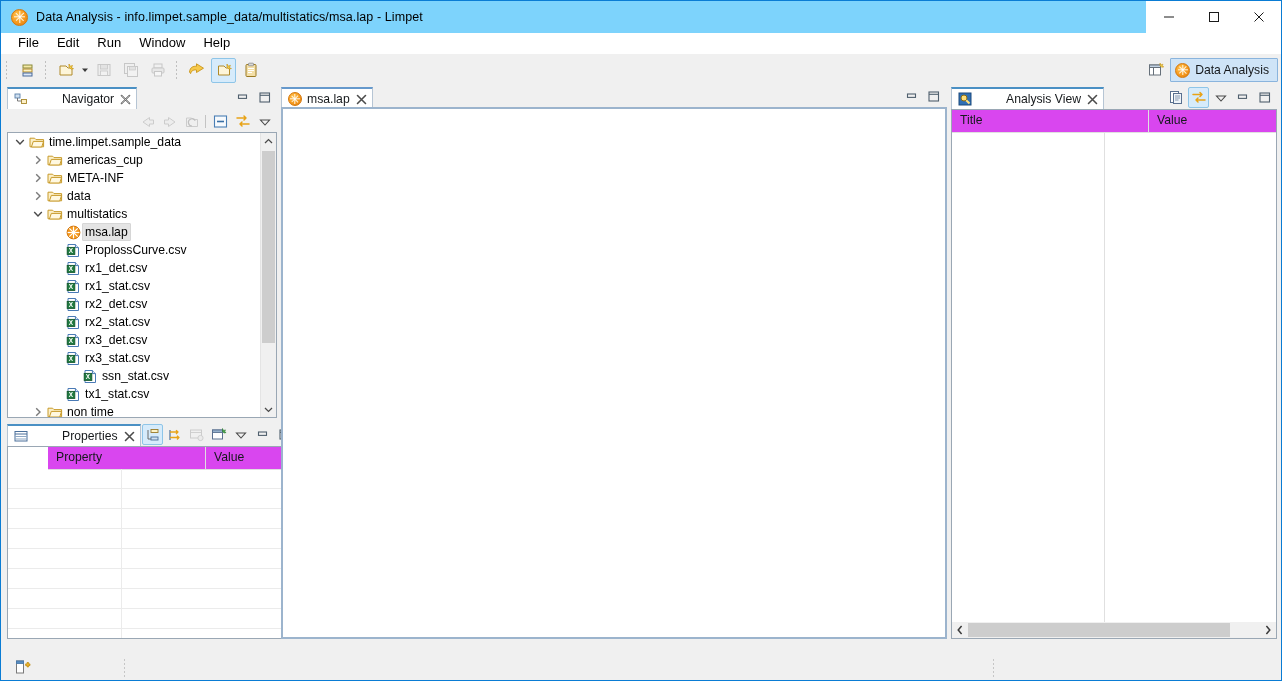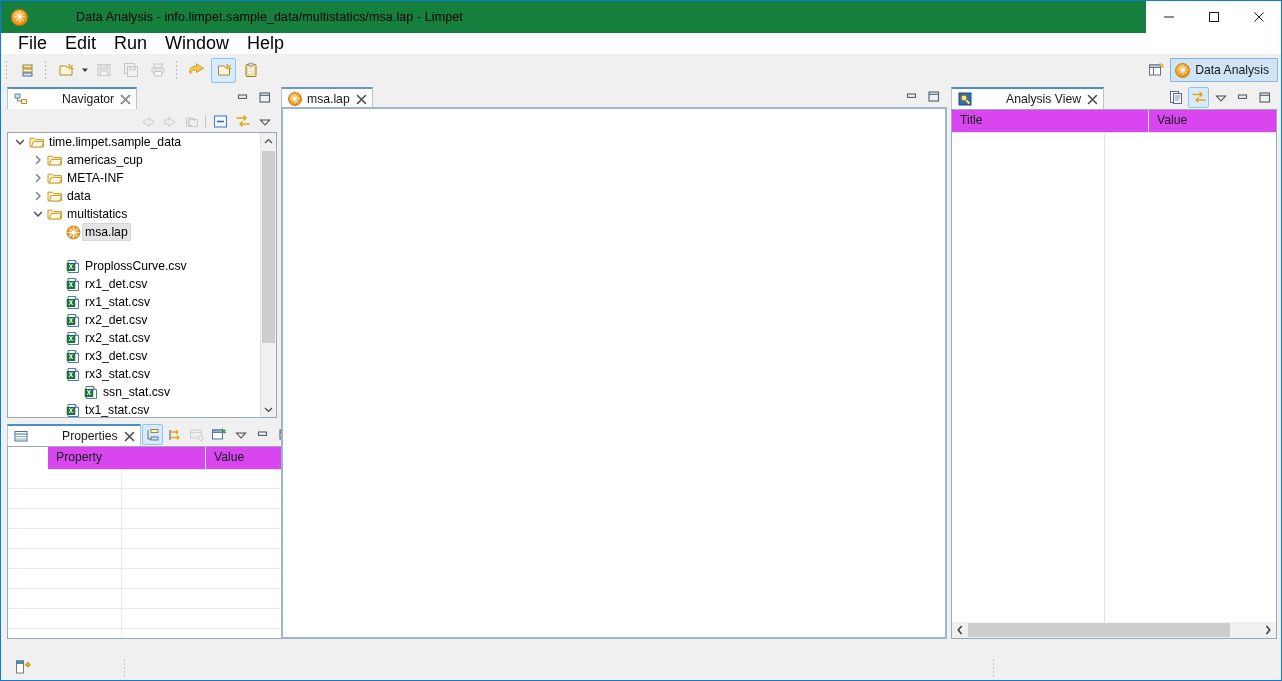--- a/index.html
+++ b/index.html
@@ -9,22 +9,22 @@
     font-size:12px;color:#1a1a1a;background:#f0f0f0;
     -webkit-font-smoothing:antialiased;
   }
   .app{
     position:relative;width:1282px;height:681px;
     box-sizing:border-box;border:1px solid #0a7cd4;background:#f0f0f0;
   }
 
   
   .titlebar{
-    position:relative;height:32px;background:#15803d;
-    display:flex;align-items:center;gap:40px;
+    position:relative;height:32px;background:#7dd3fc;
+    display:flex;align-items:center;
   }
   .title-icon{
     width:17px;height:17px;margin-left:10px;margin-right:8px;flex:0 0 auto;position:relative;
   }
   .limpet{
     width:17px;height:17px;border-radius:50%;
     background:radial-gradient(circle at 35% 32%, #ffc14d 0%, #f59a1e 55%, #e07b0c 100%);
     border:1px solid #d4760a;box-sizing:border-box;position:relative;overflow:hidden;
   }
   .limpet:before{
@@ -44,21 +44,21 @@
     width:45px;height:32px;display:flex;align-items:center;justify-content:center;
     background:#fff;
   }
   .win-btn svg{display:block;}
 
   
   .menubar{
     height:20px;background:#fff;display:flex;align-items:center;padding-left:8px;
   }
   .menu-item{
-    padding:2px 9px;font-size:18px;color:#000;line-height:16px;
+    padding:2px 9px;font-size:13px;color:#000;line-height:16px;
   }
 
   
   .coolbar{
     position:relative;height:32px;background:#f0f0f0;
     border-top:1px solid #fff;
     display:flex;align-items:center;
   }
   .tb-grip{
     width:6px;height:22px;margin:0 3px;
@@ -453,21 +453,21 @@
                   <g stroke="#fff" stroke-width="1.2">
                     <line x1="7.5" y1="1.6" x2="7.5" y2="13.4"></line>
                     <line x1="1.6" y1="7.5" x2="13.4" y2="7.5"></line>
                     <line x1="3.3" y1="3.3" x2="11.7" y2="11.7"></line>
                     <line x1="11.7" y1="3.3" x2="3.3" y2="11.7"></line>
                   </g>
                 </svg>
               </span>
               <span class="tlabel">msa.lap</span>
             </div>
-            <div class="trow" style="padding-left: 40px; margin-top: 16px;">
+            <div class="trow" style="padding-left: 40px;">
               <span class="tw"></span>
               <span class="ticon">
                 <svg width="15" height="15" viewBox="0 0 15 15">
                   <path d="M2 1.5 h7.4 l3.1 3.1 V13.5 H2 Z" fill="#ffffff" stroke="#4a7ab5" stroke-width="1"></path>
                   <path d="M9.4 1.5 v3.1 h3.1" fill="#dce8f5" stroke="#4a7ab5" stroke-width="1"></path>
                   <rect x="1.2" y="4.4" width="7.6" height="7" fill="#1f7a3f" stroke="#14592d" stroke-width=".9"></rect>
                   <text x="5" y="10.1" font-size="6.4" font-family="Liberation Sans, sans-serif" fill="#ffffff" text-anchor="middle" font-weight="bold">X</text>
                 </svg>
               </span>
               <span class="tlabel">ProplossCurve.csv</span>
@@ -537,21 +537,21 @@
               <span class="ticon">
                 <svg width="15" height="15" viewBox="0 0 15 15">
                   <path d="M2 1.5 h7.4 l3.1 3.1 V13.5 H2 Z" fill="#ffffff" stroke="#4a7ab5" stroke-width="1"></path>
                   <path d="M9.4 1.5 v3.1 h3.1" fill="#dce8f5" stroke="#4a7ab5" stroke-width="1"></path>
                   <rect x="1.2" y="4.4" width="7.6" height="7" fill="#1f7a3f" stroke="#14592d" stroke-width=".9"></rect>
                   <text x="5" y="10.1" font-size="6.4" font-family="Liberation Sans, sans-serif" fill="#ffffff" text-anchor="middle" font-weight="bold">X</text>
                 </svg>
               </span>
               <span class="tlabel">rx3_stat.csv</span>
             </div>
-            <div class="trow" style="padding-left: 58px;">
+            <div class="trow" style="padding-left: 40px; margin-left: 17px;">
               <span class="tw"></span>
               <span class="ticon">
                 <svg width="15" height="15" viewBox="0 0 15 15">
                   <path d="M2 1.5 h7.4 l3.1 3.1 V13.5 H2 Z" fill="#ffffff" stroke="#4a7ab5" stroke-width="1"></path>
                   <path d="M9.4 1.5 v3.1 h3.1" fill="#dce8f5" stroke="#4a7ab5" stroke-width="1"></path>
                   <rect x="1.2" y="4.4" width="7.6" height="7" fill="#1f7a3f" stroke="#14592d" stroke-width=".9"></rect>
                   <text x="5" y="10.1" font-size="6.4" font-family="Liberation Sans, sans-serif" fill="#ffffff" text-anchor="middle" font-weight="bold">X</text>
                 </svg>
               </span>
               <span class="tlabel">ssn_stat.csv</span>

